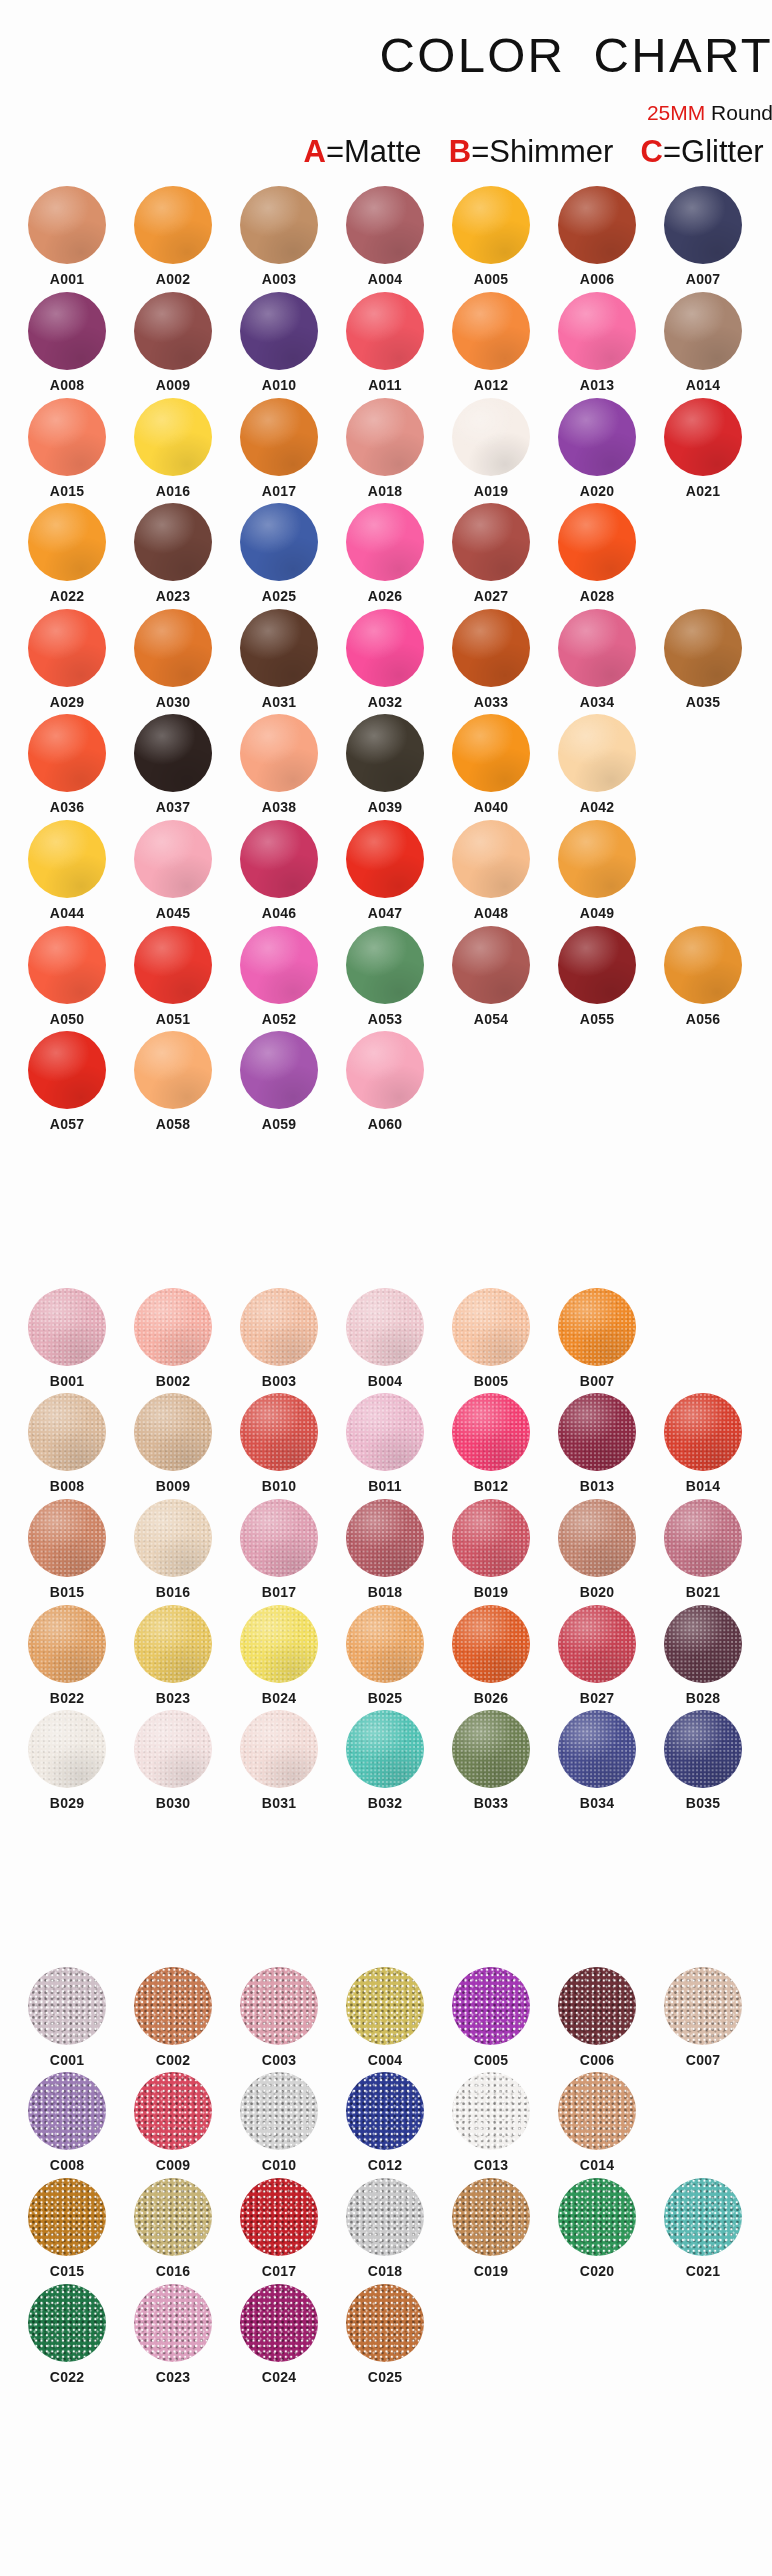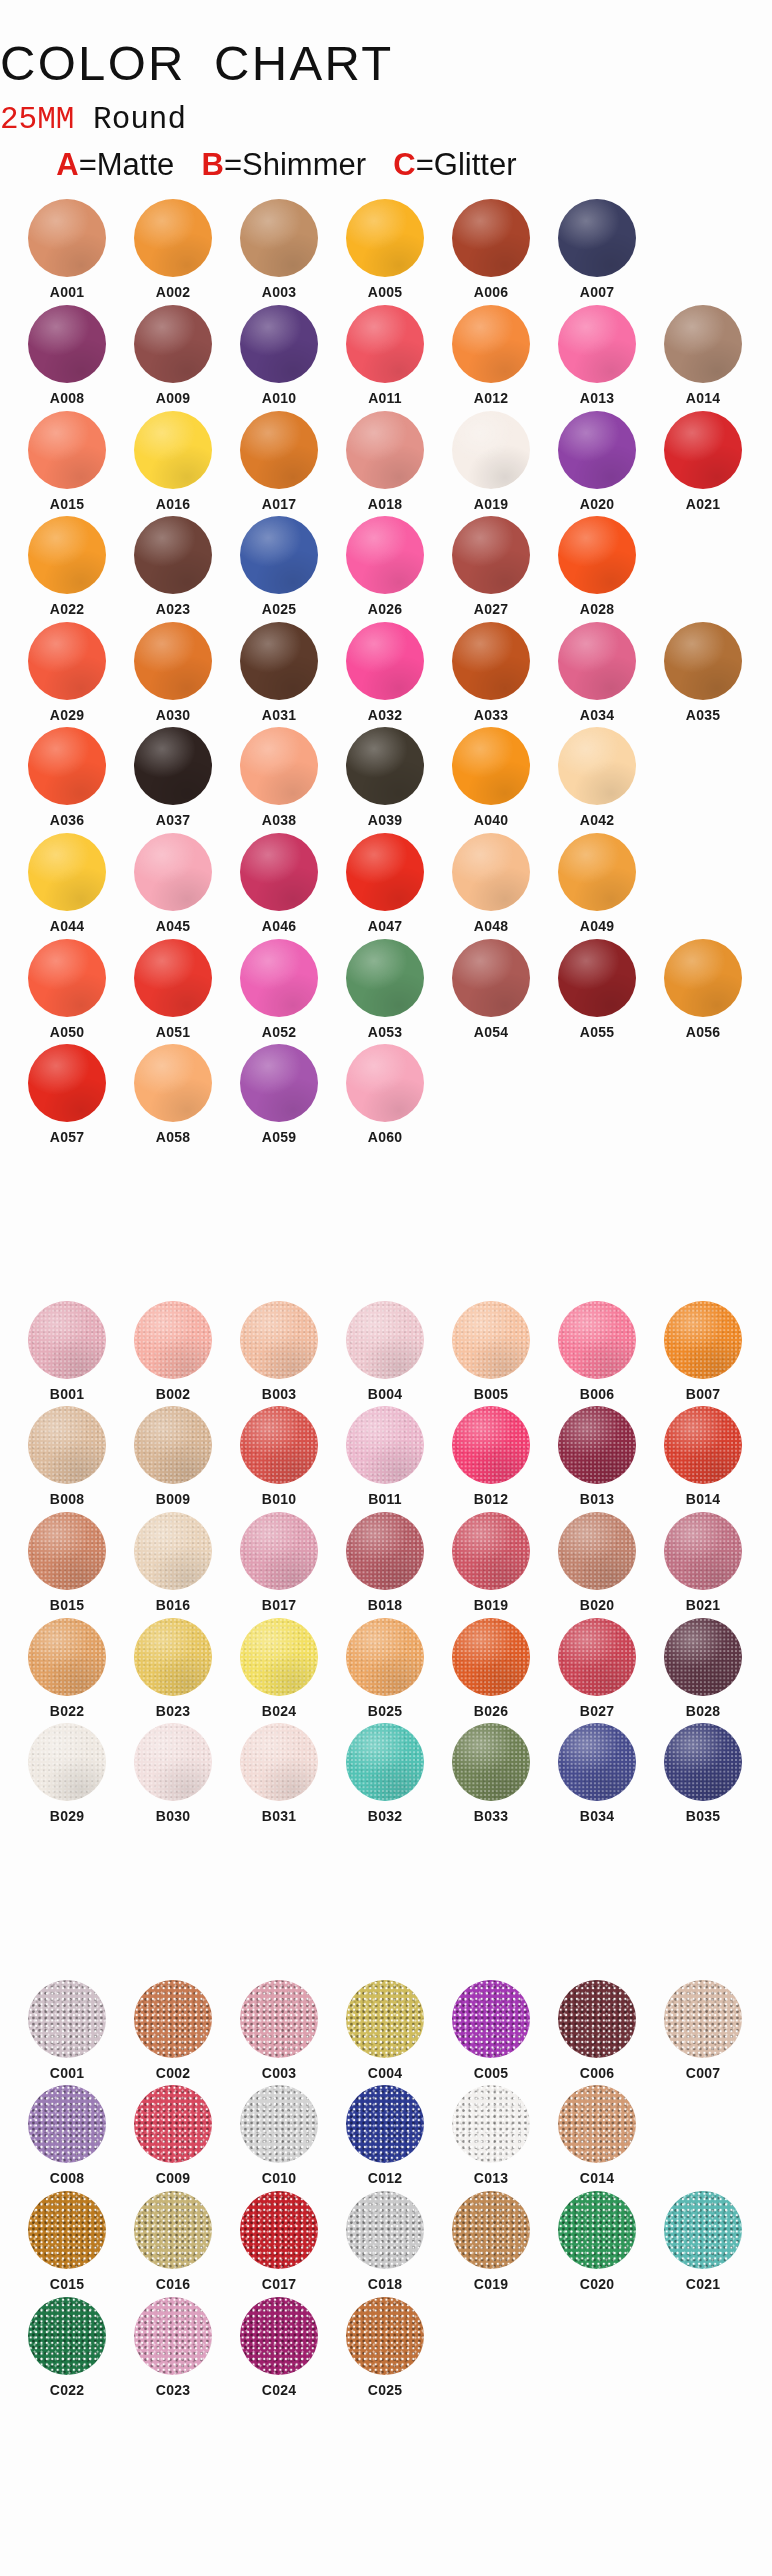--- a/index.html
+++ b/index.html
@@ -19,40 +19,39 @@
   .page {
     width: 773px;
     height: 2576px;
     background: #fdfdfd;
     position: relative;
     box-sizing: border-box;
   }
 
   
   .header {
-    padding-top: 38px;
-    text-align: left;
+    padding-top: 30px;
+    text-align: right;
   }
   .chart-title {
     font-family: "Liberation Sans", sans-serif;
     font-size: 49px;
     font-weight: 400;
     letter-spacing: 2.3px;
     color: #111111;
     line-height: 1.05;
     margin: 0;
     word-spacing: 12.4px;
   }
   .subtitle {
-    margin-top: 14px;
-    font-size: 31px;
+    margin-top: 20px;
+    font-size: 21px;
     font-weight: 400;
     line-height: 1.1;
     color: #111111;
-    font-family: Liberation Mono, monospace;
   }
   .subtitle .size {
     color: #e01b17;
     font-weight: 500;
   }
   .legend {
     margin-top: 10.8px;
     font-size: 31px;
     font-weight: 500;
     line-height: 1.1;
@@ -176,20 +175,24 @@
         </div>
         <div class="swatch-cell">
           <div class="swatch-dot sheen" style="background: rgb(239, 150, 55);"></div>
           <div class="swatch-label">A002</div>
         </div>
         <div class="swatch-cell">
           <div class="swatch-dot sheen" style="background: rgb(192, 143, 102);"></div>
           <div class="swatch-label">A003</div>
         </div>
         <div class="swatch-cell">
+          <div class="swatch-dot sheen" style="background: rgb(171, 97, 102);"></div>
+          <div class="swatch-label">A004</div>
+        </div>
+        <div class="swatch-cell">
           <div class="swatch-dot sheen" style="background: rgb(249, 179, 36);"></div>
           <div class="swatch-label">A005</div>
         </div>
         <div class="swatch-cell">
           <div class="swatch-dot sheen" style="background: rgb(168, 68, 43);"></div>
           <div class="swatch-label">A006</div>
         </div>
         <div class="swatch-cell">
           <div class="swatch-dot sheen" style="background: rgb(60, 63, 98);"></div>
           <div class="swatch-label">A007</div>
@@ -428,24 +431,20 @@
         </div>
         <div class="swatch-cell">
           <div class="swatch-dot sheen shimmer" style="background: rgb(238, 200, 207);"></div>
           <div class="swatch-label">B004</div>
         </div>
         <div class="swatch-cell">
           <div class="swatch-dot sheen shimmer" style="background: rgb(247, 195, 162);"></div>
           <div class="swatch-label">B005</div>
         </div>
         <div class="swatch-cell">
-          <div class="swatch-dot sheen shimmer" style="background: rgb(247, 123, 154);"></div>
-          <div class="swatch-label">B006</div>
-        </div>
-        <div class="swatch-cell">
           <div class="swatch-dot sheen shimmer" style="background: rgb(240, 138, 40);"></div>
           <div class="swatch-label">B007</div>
         </div>
       </div>
       <div class="swatch-row">
         <div class="swatch-cell">
           <div class="swatch-dot sheen shimmer" style="background: rgb(220, 187, 157);"></div>
           <div class="swatch-label">B008</div>
         </div>
         <div class="swatch-cell">

